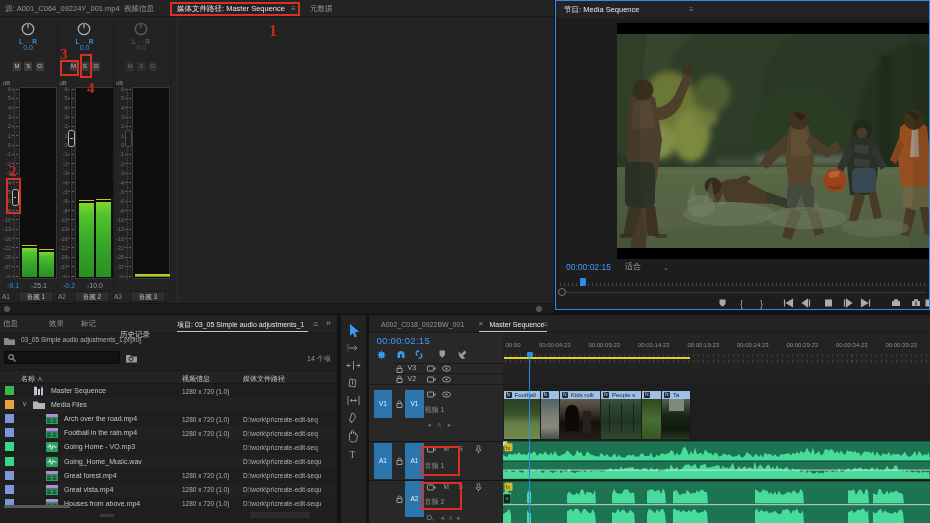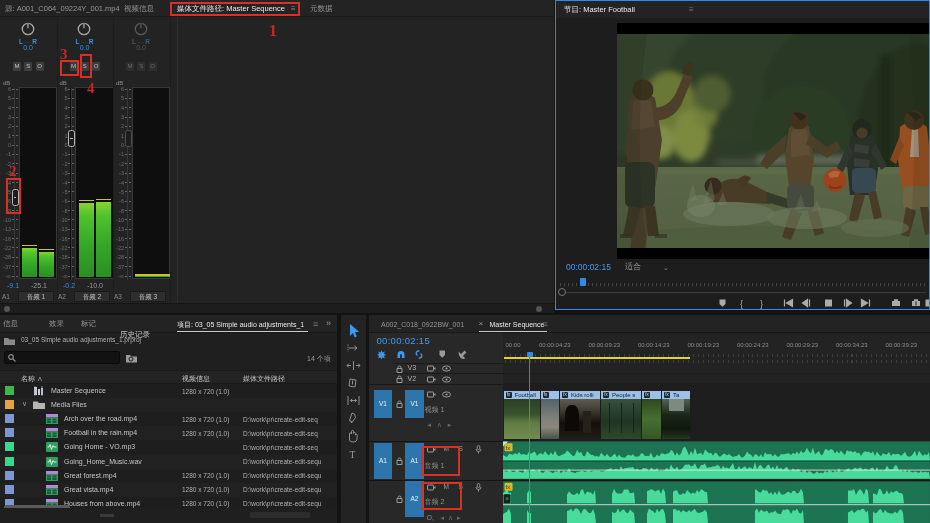--- a/index.html
+++ b/index.html
@@ -276,21 +276,21 @@
     <div class="abs" style="left:113px;top:18px;width:1px;height:285px;background:#1d1d1d;"></div>
     <div class="abs" style="left:170px;top:18px;width:1px;height:285px;background:#1d1d1d;"></div>
     <div class="abs" style="left:177px;top:17px;width:1px;height:288px;background:#2e2e2e;"></div>
     <div class="abs" style="left:0;top:303px;width:554px;height:10px;background:#1d1d1d;border-top:1px solid #151515;"></div>
     <div class="abs" style="left:4px;top:305.5px;width:6px;height:6px;border-radius:50%;background:#555;"></div>
     <div class="abs" style="left:536px;top:305.5px;width:6px;height:6px;border-radius:50%;background:#555;"></div>
   </div>
 
 <div class="abs" style="left:555px;top:0;width:375px;height:310px;background:#1d1d1d;border:1px solid #2d8ceb;">
     <div class="abs" style="left:0;top:0;width:373px;height:17px;background:#232323;">
-      <span class="abs tabactive" style="left:8px;top:5px;font-size:7.5px;">节目: Master Football</span>
+      <span class="abs tabactive" style="left:8px;top:5px;font-size:7.5px;">节目: Media Sequence</span>
       <span class="abs" style="left:133px;top:5px;color:#7a7a7a;font-size:8px;">≡</span>
     </div>
     <div class="abs" style="left:61px;top:22px;width:312px;height:236px;background:#000;"></div>
     <svg class="abs" style="left:61px;top:33px;" width="312" height="214" viewBox="0 0 312 214">
 <defs>
 <filter id="bl1" x="-30%" y="-30%" width="160%" height="160%">
           <feGaussianBlur stdDeviation="3"></feGaussianBlur>
         </filter>
 <filter id="bl2" x="-30%" y="-30%" width="160%" height="160%">
           <feGaussianBlur stdDeviation="0.5"></feGaussianBlur>

